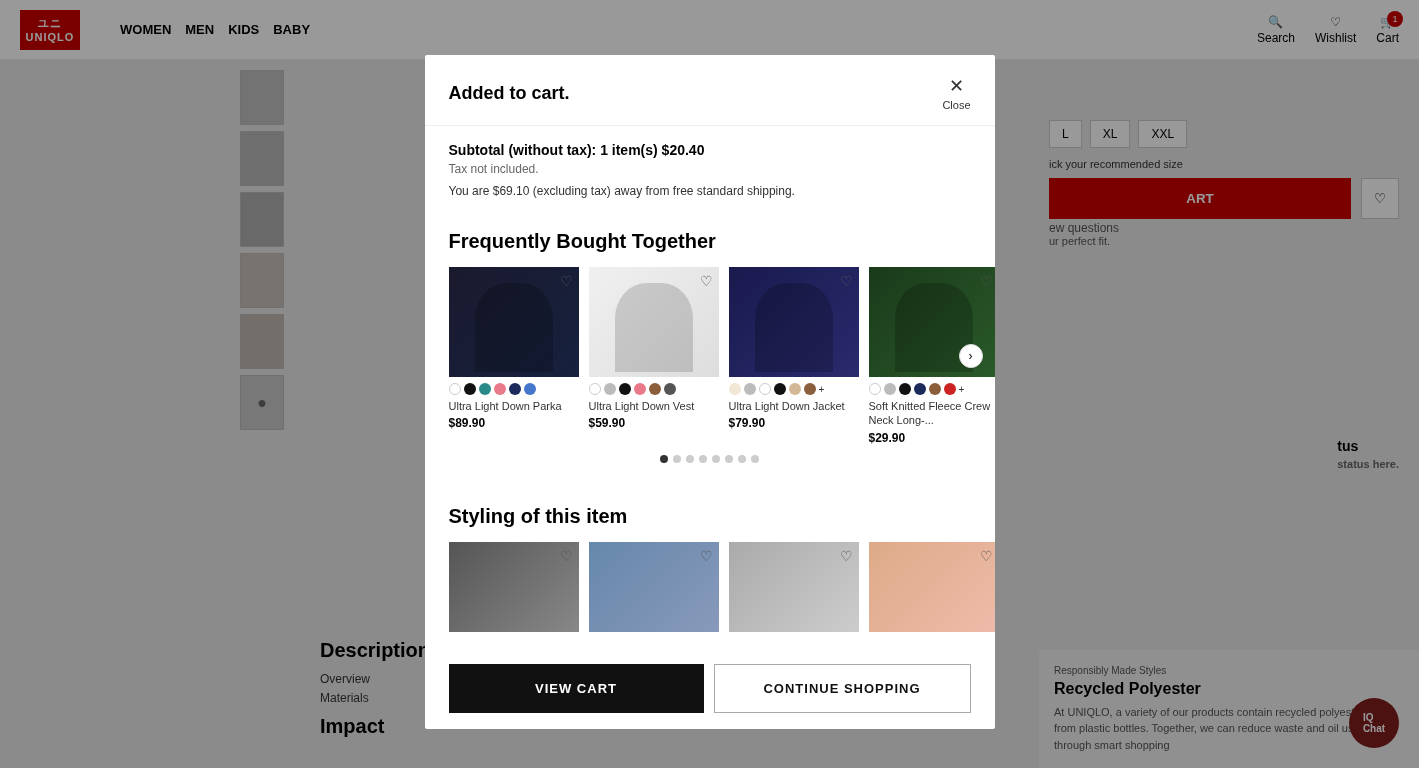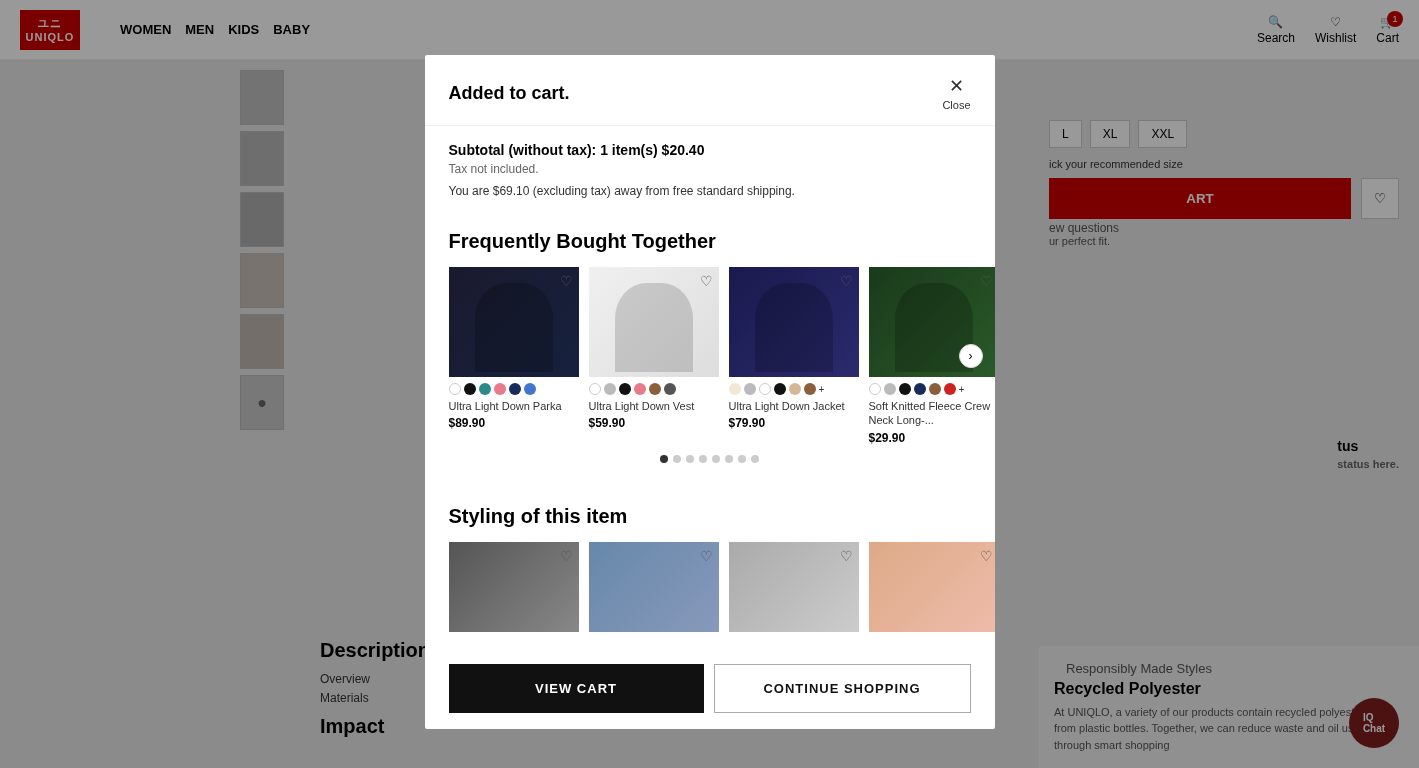--- a/index.html
+++ b/index.html
@@ -76,21 +76,21 @@
     .view-cart-btn { flex: 1; background: #111; color: #fff; border: none; padding: 16px; font-size: 13px; font-weight: 600; cursor: pointer; letter-spacing: 1px; }
     .continue-btn { flex: 1; background: #fff; color: #111; border: 1px solid #aaa; padding: 16px; font-size: 13px; font-weight: 600; cursor: pointer; letter-spacing: 1px; margin-left: 10px; }
 
     
     .desc-area { position: absolute; bottom: 0; left: 300px; width: 380px; padding: 20px; }
     .desc-title { font-size: 20px; font-weight: 600; margin-bottom: 10px; }
     .desc-link { font-size: 12px; color: #333; cursor: pointer; margin-bottom: 5px; display: block; }
 
     
     .recycled-section { position: absolute; right: 0; bottom: 0; width: 380px; padding: 15px; background: #f0f0f0; }
-    .recycled-title { font-size: 13px; color: #555; margin-bottom: 4px; margin-left: 12px; }
+    .recycled-title { font-size: 10px; color: #555; margin-bottom: 4px; }
     .recycled-heading { font-size: 16px; font-weight: 600; margin-bottom: 6px; }
     .recycled-text { font-size: 11px; color: #555; line-height: 1.5; }
 
     
     .chat-btn { position: absolute; bottom: 20px; right: 20px; background: #7f1d1d; color: #fff; width: 50px; height: 50px; border-radius: 50%; display: flex; align-items: center; justify-content: center; font-size: 10px; font-weight: bold; cursor: pointer; z-index: 5; }
 
     
     .cart-badge { background: #cc0000; color: #fff; border-radius: 50%; width: 16px; height: 16px; font-size: 9px; display: flex; align-items: center; justify-content: center; position: absolute; top: -4px; right: -4px; }
 
     

